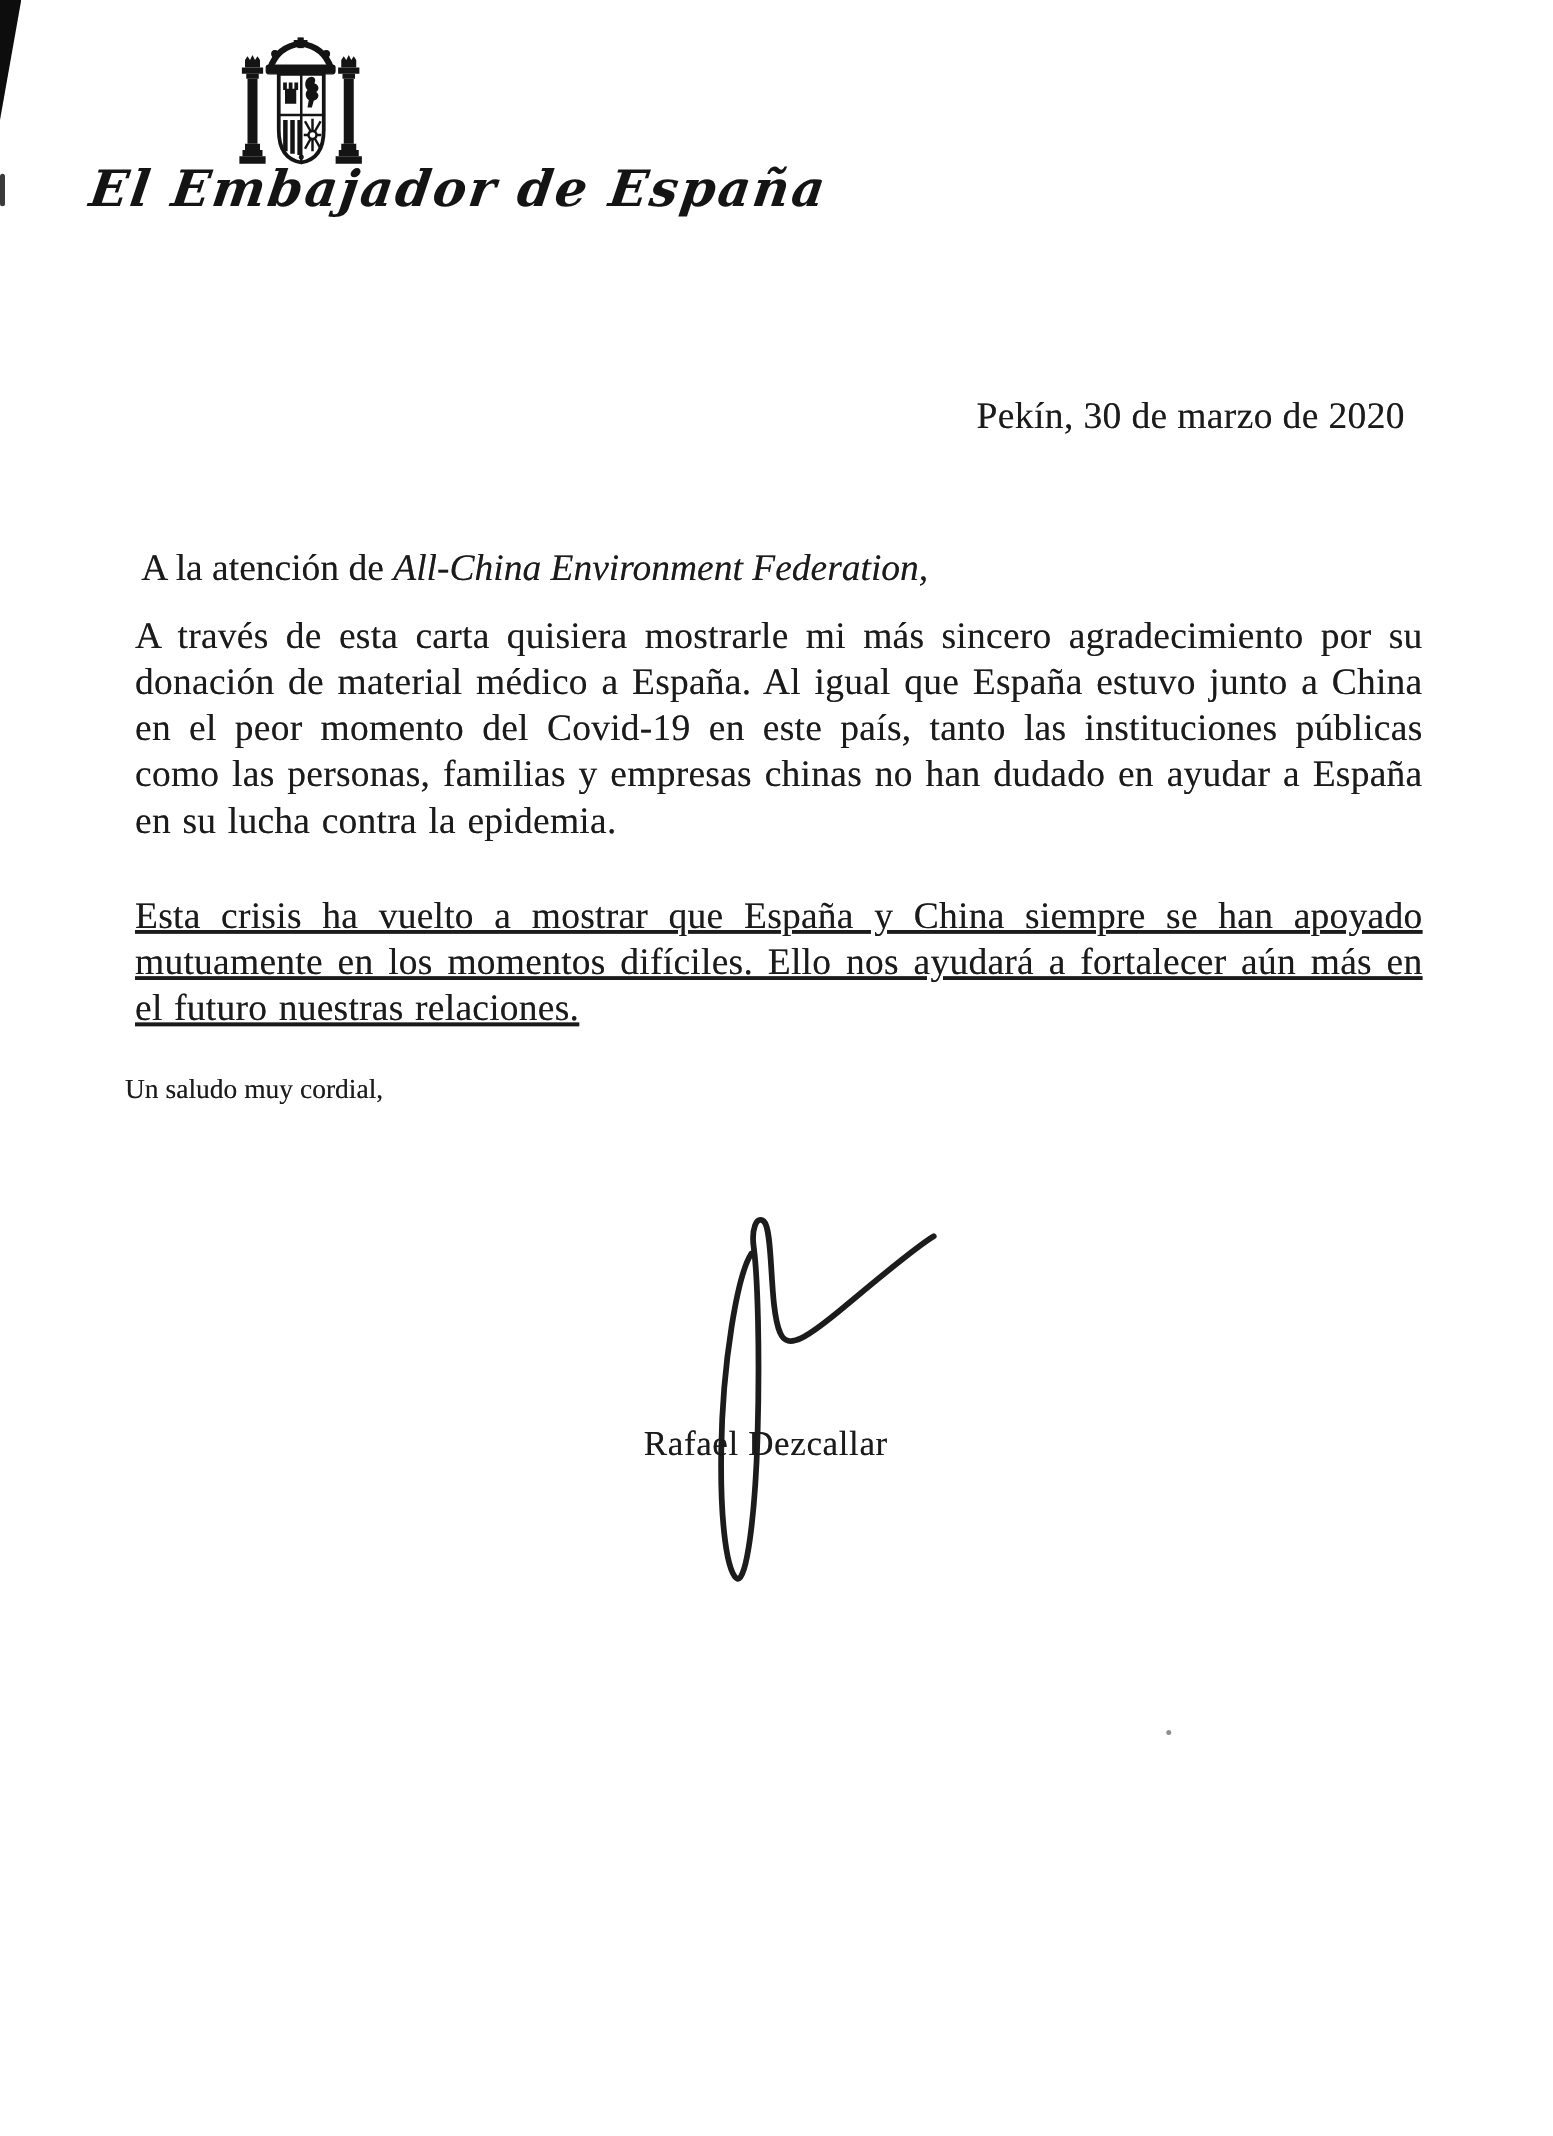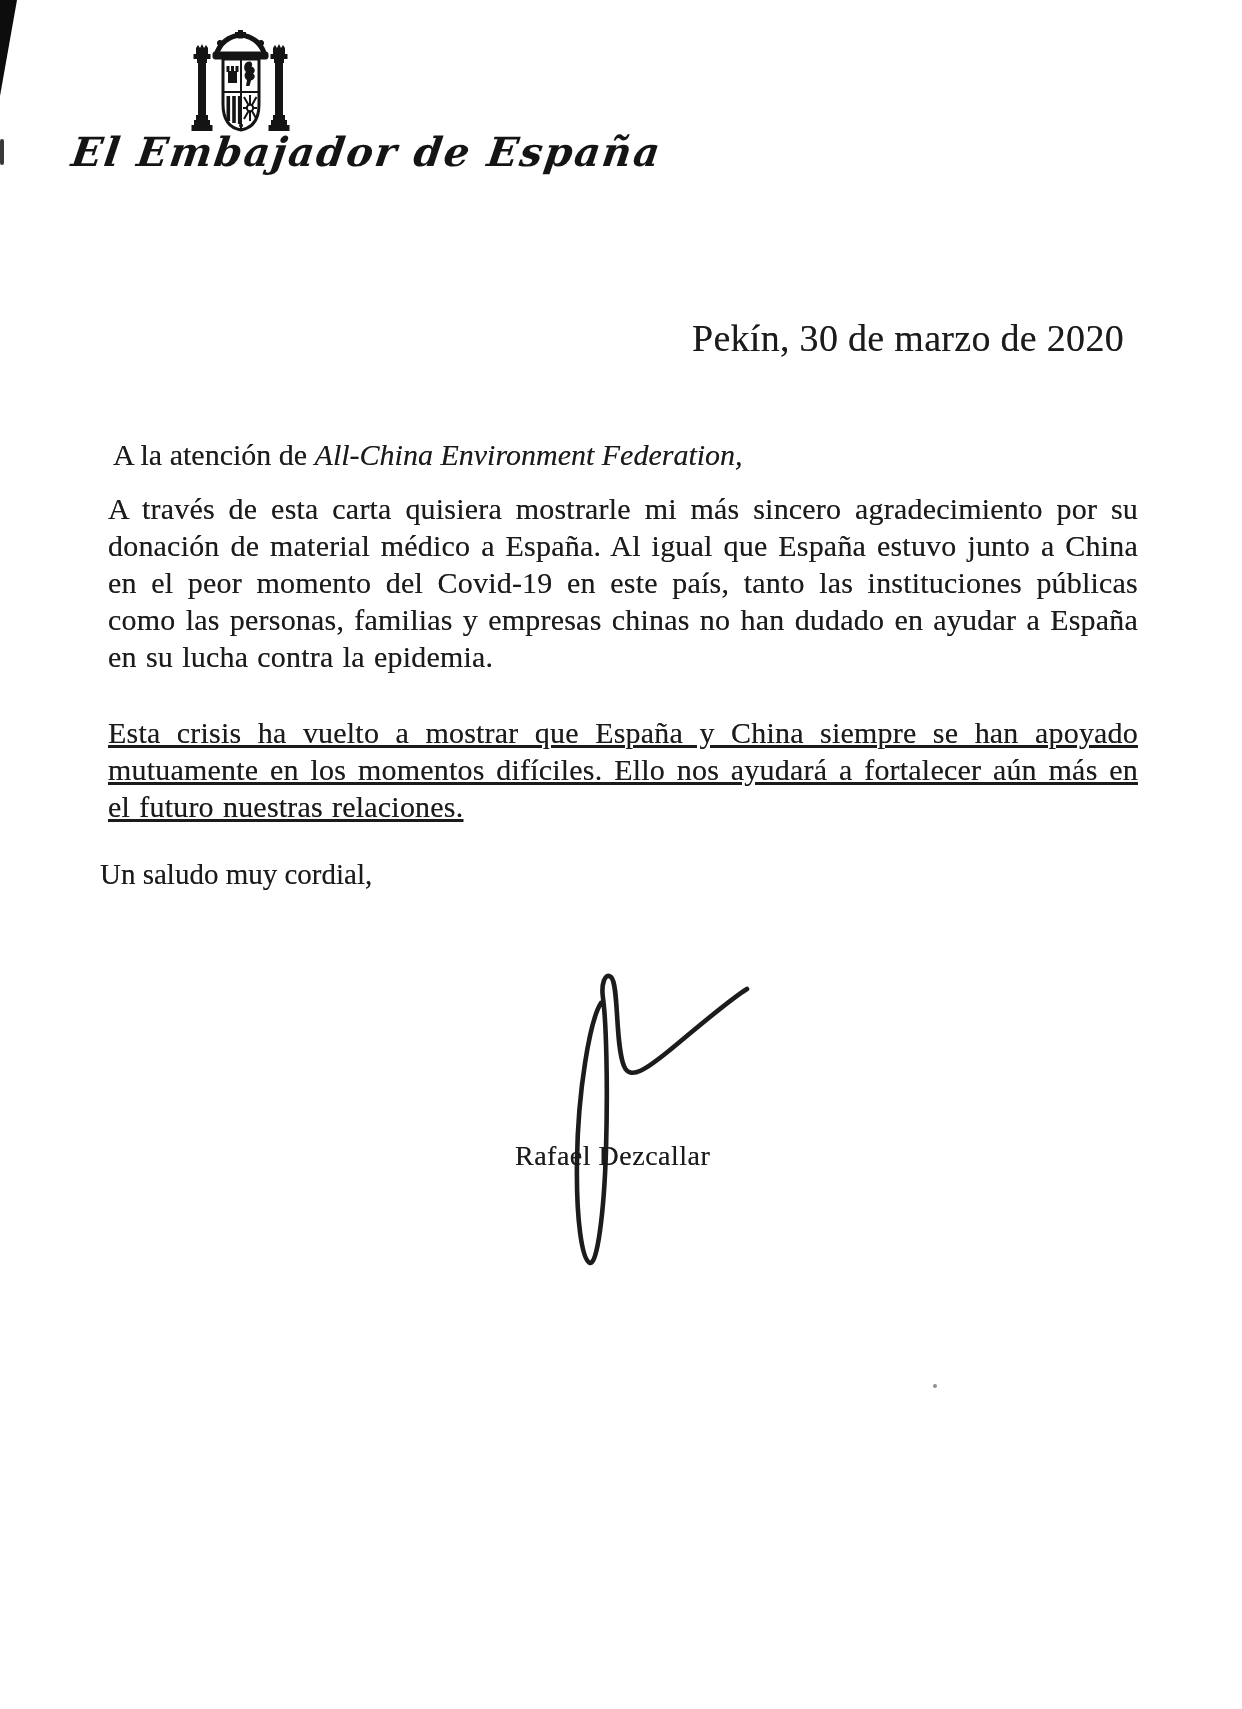--- a/index.html
+++ b/index.html
@@ -40,21 +40,21 @@
     font-family: "DejaVu Serif", serif;
     font-style: italic; font-weight: bold;
     font-size: 40px; letter-spacing: 2px;
     color: #141414;
     transform: skewX(-8deg);
     white-space: nowrap;
   }
 
   .date-line {
     position: absolute; right: 118px; top: 316px;
-    font-size: 38px; letter-spacing: 0.3px;
+    font-size: 30px; letter-spacing: 0.3px;
     text-shadow: 0 0 0.4px rgba(0,0,0,0.55);
   }
 
   .attention {
     position: absolute; left: 113px; top: 438px;
     font-size: 30px;
     text-shadow: 0 0 0.4px rgba(0,0,0,0.55);
   }
   .attention em { }
 
@@ -66,21 +66,21 @@
     text-align: justify;
     letter-spacing: 0.2px;
     word-spacing: 1.5px;
     text-shadow: 0 0 0.4px rgba(0,0,0,0.55);
   }
   .para-1 { top: 490px; }
   .para-2 { top: 714px; text-decoration: underline; }
 
   .closing {
     position: absolute; left: 100px; top: 858px;
-    font-size: 29px;
+    font-size: 22px;
     text-shadow: 0 0 0.4px rgba(0,0,0,0.55);
   }
 
   .signature-svg { position: absolute; left: 500px; top: 900px; }
   .signatory-name {
     position: absolute; left: 515px; top: 1140px;
     font-size: 28px; letter-spacing: 0.5px;
     text-shadow: 0 0 0.4px rgba(0,0,0,0.55);
     white-space: nowrap;
   }

